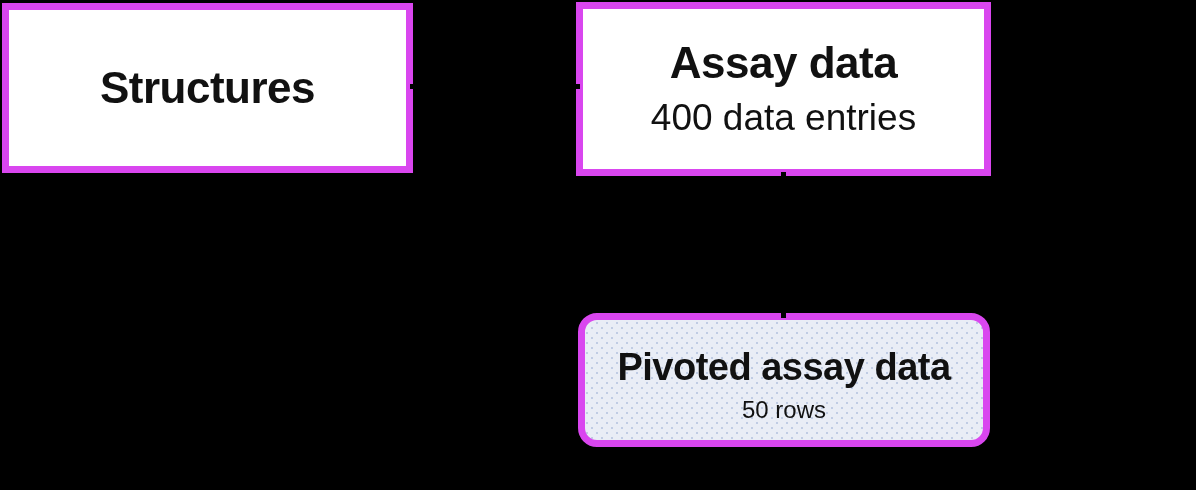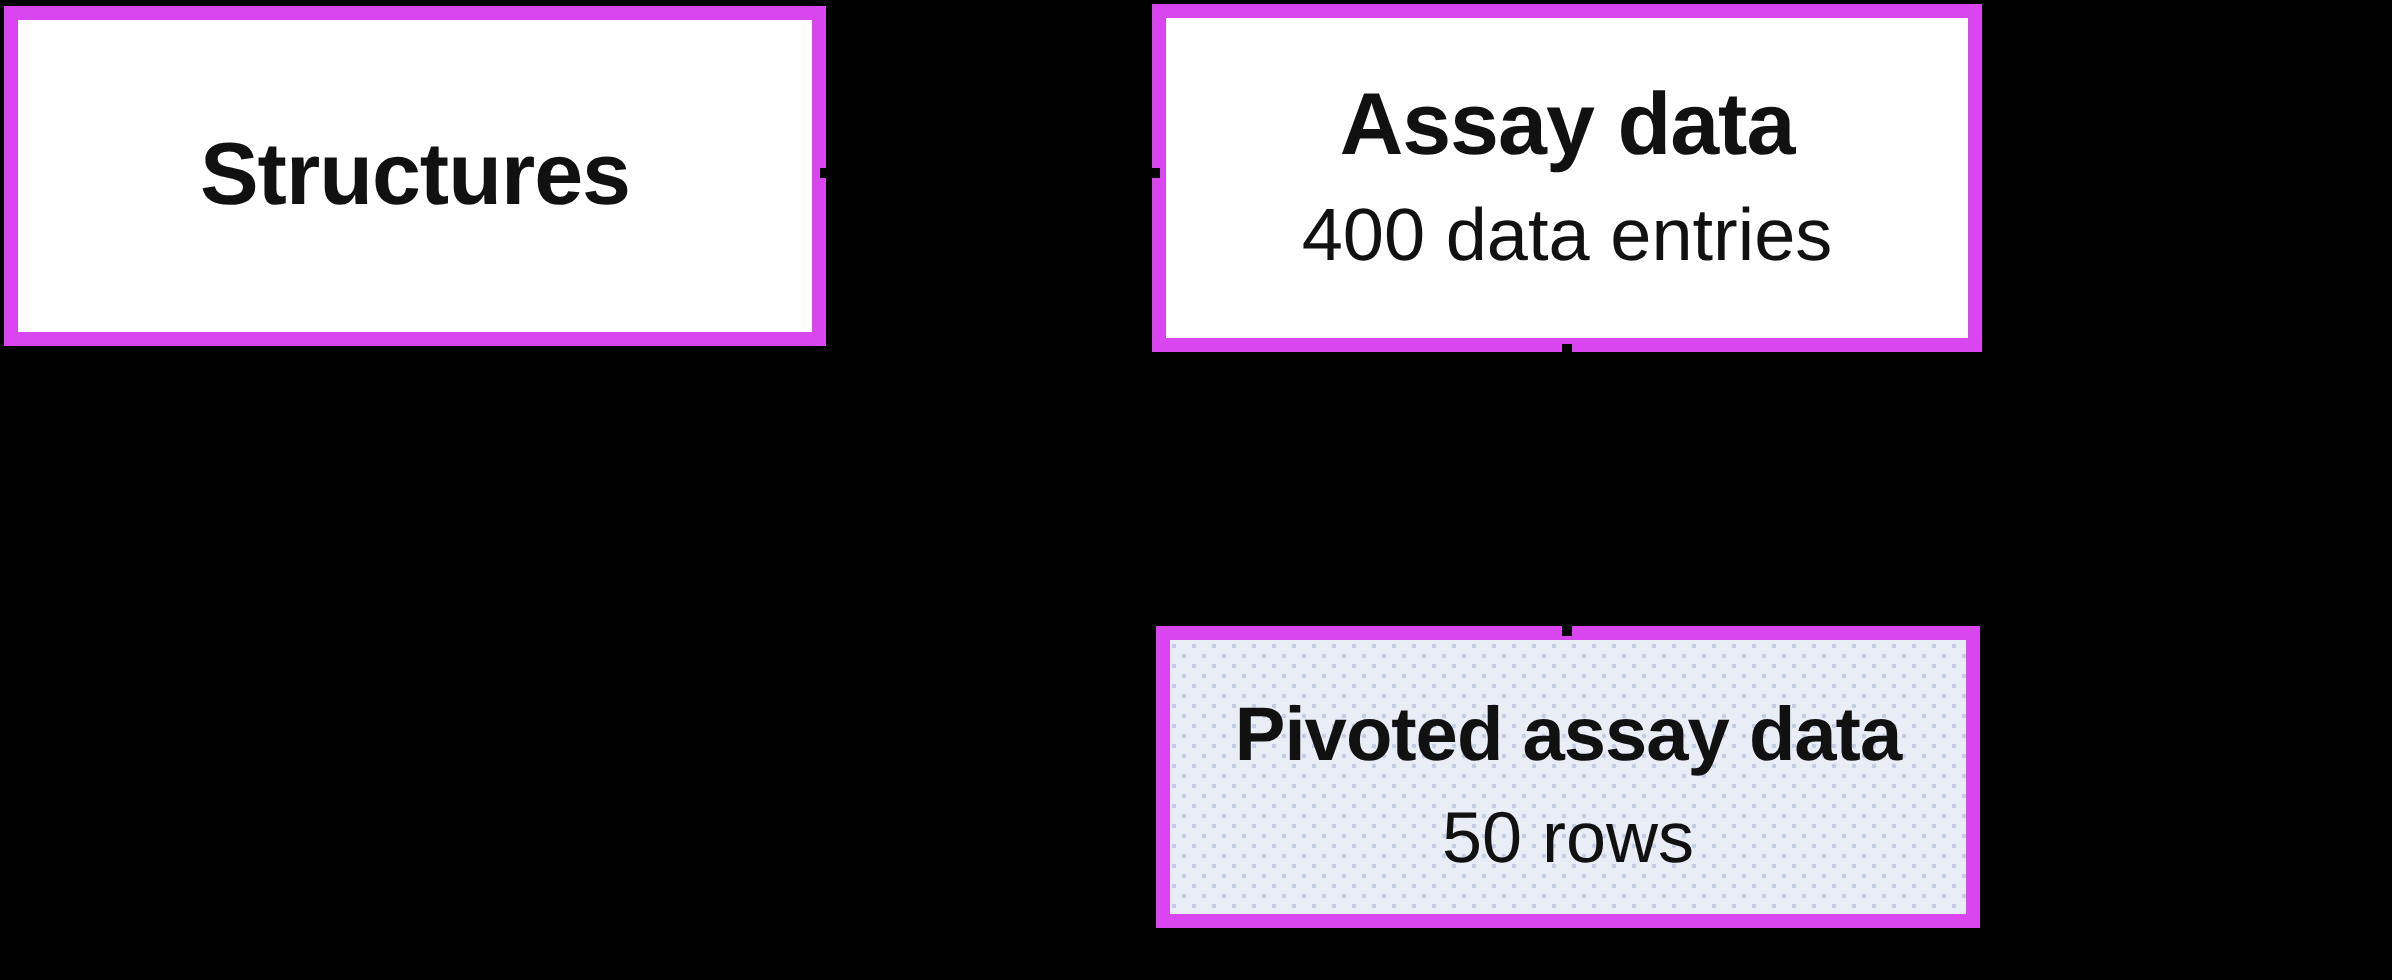--- a/index.html
+++ b/index.html
@@ -32,46 +32,47 @@
     width: 411px; height: 170px;
     background: #ffffff;
   }
   .node-assay {
     left: 576px; top: 2px;
     width: 415px; height: 174px;
     background: #ffffff;
   }
   .node-pivoted {
     left: 578px; top: 313px;
-    width: 412px; height: 151px;
+    width: 412px; height: 134px;
     padding-top: 10px;
     background-color: #e9edf6;
     
     background-image:
       radial-gradient(circle, #c0cce4 1px, rgba(0,0,0,0) 1.3px),
       radial-gradient(circle, #c0cce4 1px, rgba(0,0,0,0) 1.3px);
     background-size: 10px 10px;
     background-position: 2px 3px, 7px 8px;
+    border-radius: 19px;
   }
   .node-title {
     font-weight: bold;
     font-size: 44px;
     line-height: 1.2;
     color: #111111;
     letter-spacing: -0.5px;
     white-space: nowrap;
   }
   .node-subtitle {
     font-size: 37px;
     line-height: 1.25;
     color: #111111;
     white-space: nowrap;
   }
   .node-pivoted .node-title   { font-size: 38px; }
-  .node-pivoted .node-subtitle{ font-size: 36px; }
+  .node-pivoted .node-subtitle{ font-size: 24px; }
 
   
   .connector {
     position: absolute;
     background: #000000;
     z-index: 2;
   }
   .connector-h { left: 410px; top: 84px;  width: 170px; height: 5px; }
   .connector-v { left: 781px; top: 172px; width: 5px;   height: 146px; }
 </style>

